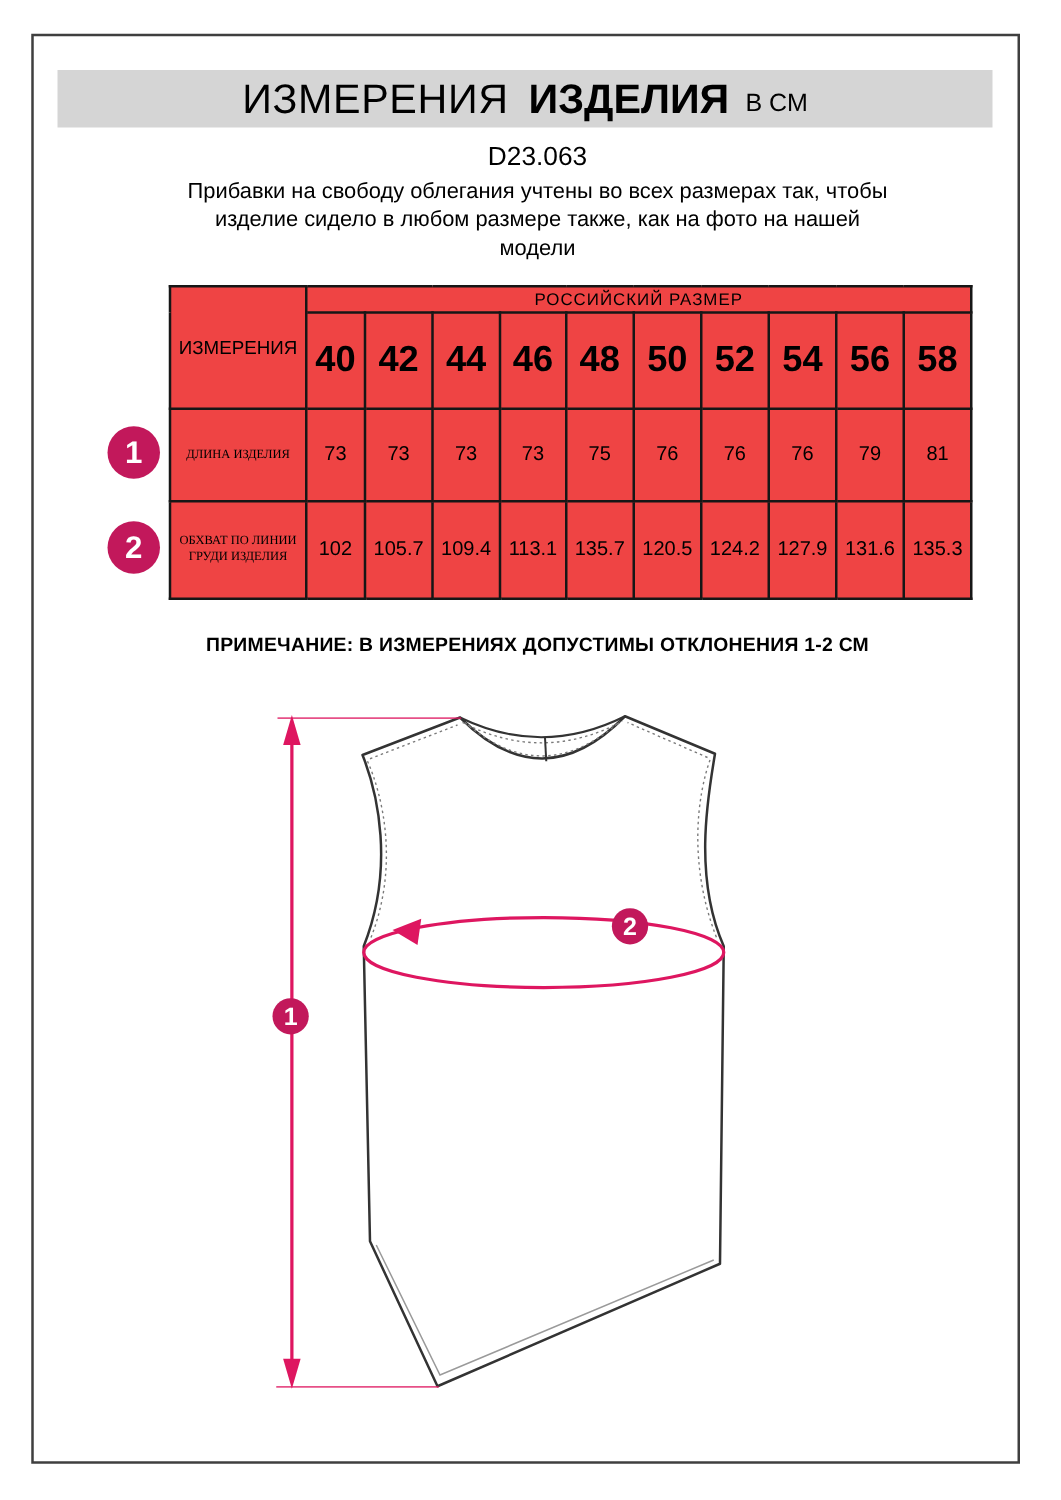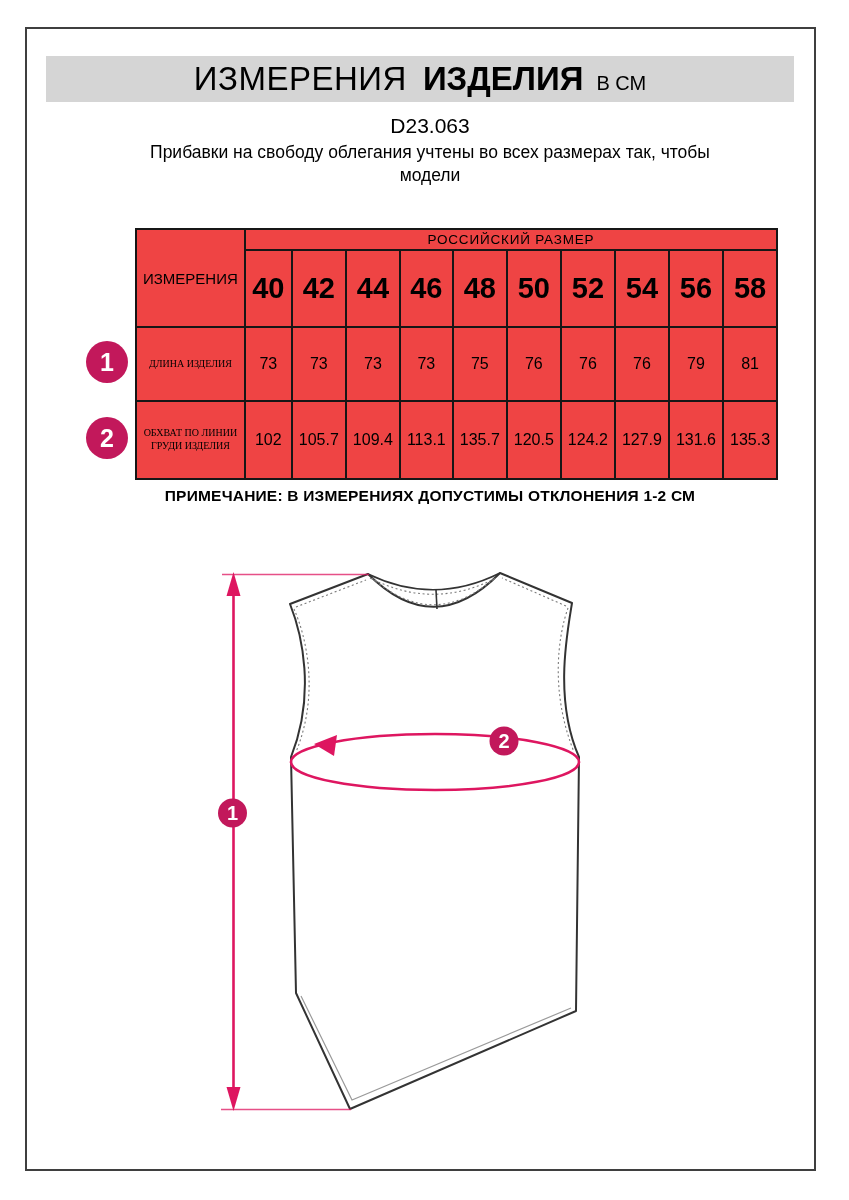--- a/index.html
+++ b/index.html
@@ -14,21 +14,21 @@
   .title-bar{
     position:absolute;left:46px;top:56px;width:748px;height:46px;
     display:flex;align-items:baseline;justify-content:center;
   }
   .title-bar .w1{font-size:33px;font-weight:400;letter-spacing:.5px;align-self:center;}
   .title-bar .w2{font-size:33px;font-weight:700;margin-left:16px;align-self:center;}
   .title-bar .unit{font-size:20px;font-weight:400;margin-left:13px;align-self:center;padding-top:8px;}
   .centerblock{position:absolute;left:40px;width:780px;text-align:center;}
   .code{top:114px;font-size:21px;}
   .intro{top:141px;font-size:17.5px;line-height:23px;}
-  .note{top:487px;font-size:15.5px;font-weight:700;letter-spacing:.2px;}
+  .note{top:508px;font-size:15.5px;font-weight:700;letter-spacing:.2px;}
 
   table.sizes{
     position:absolute;left:135px;top:228px;border-collapse:collapse;table-layout:fixed;
   }
   table.sizes th, table.sizes td{
     border:2px solid #161616;text-align:center;vertical-align:middle;
     padding:0 6px;background:#ef4444;
   }
   .col-label{width:90px;}
   .col-size{width:47px;}
@@ -64,20 +64,21 @@
 <div class="title-bar" style="background:#d5d5d5;">
   <span class="w1">ИЗМЕРЕНИЯ</span>
   <span class="w2">ИЗДЕЛИЯ</span>
   <span class="unit">В СМ</span>
 </div>
 
 <div class="centerblock code">D23.063</div>
 
 <div class="centerblock intro">
   <div>Прибавки на свободу облегания учтены во всех размерах так, чтобы</div>
+  <div>изделие сидело в любом размере также, как на фото на нашей</div>
   <div>модели</div>
 </div>
 
 <table class="sizes">
   <colgroup>
     <col class="col-label">
     <col class="col-size">
       <col class="col-size">
       <col class="col-size">
       <col class="col-size">

